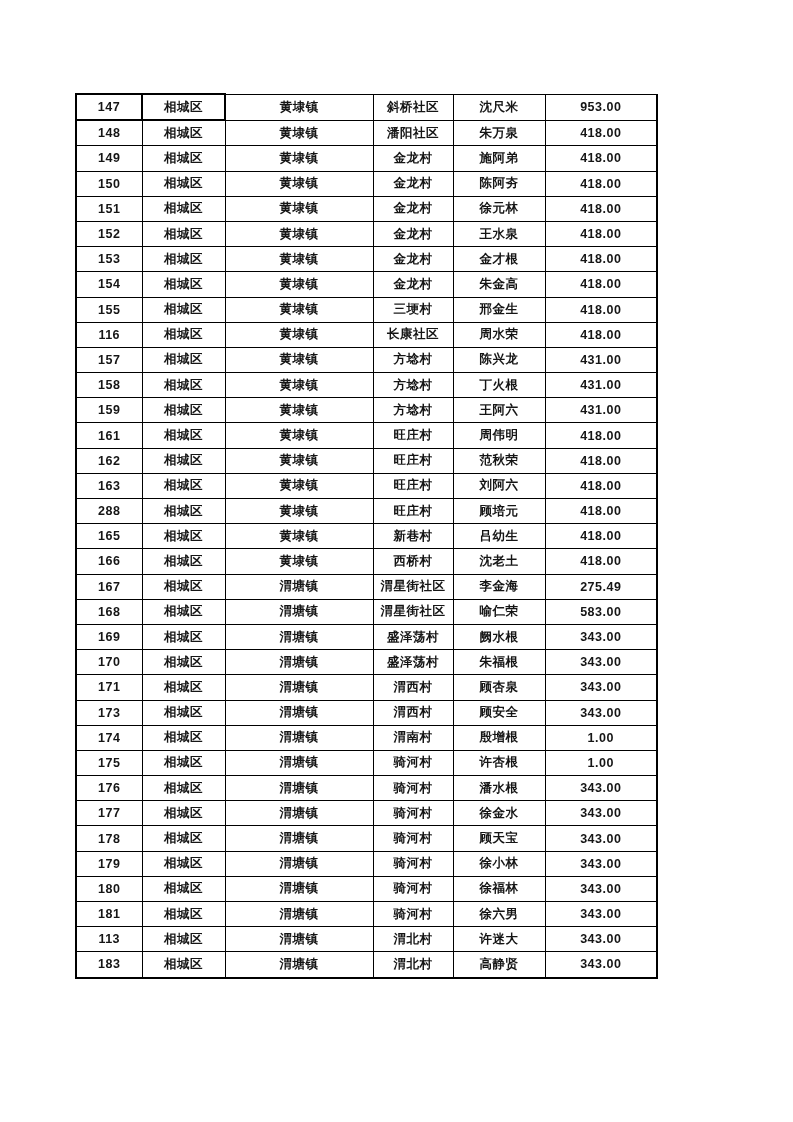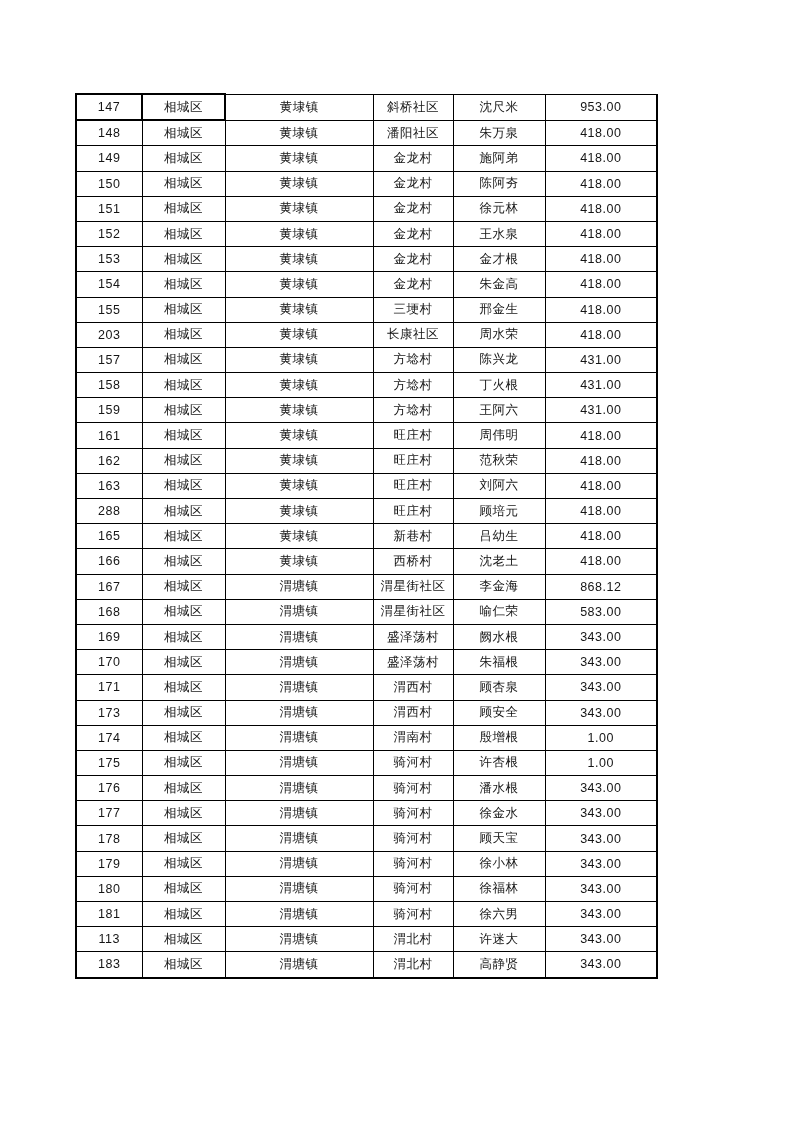--- a/index.html
+++ b/index.html
@@ -11,20 +11,21 @@
     width: 793px;
     height: 1122px;
     font-family: "Liberation Sans", "DejaVu Sans", sans-serif;
   }
   .page {
     position: relative;
     width: 793px;
     height: 1122px;
     background: #ffffff;
     overflow: hidden;
+    font-weight: bold;
   }
   table.data-table {
     position: absolute;
     left: 75px;
     top: 93px;
     width: 581px;
     border-collapse: collapse;
     table-layout: fixed;
     
     border-left: 2px solid #000;
@@ -135,21 +136,21 @@
         </tr>
         <tr>
           <td>155</td>
           <td>相城区</td>
           <td>黄埭镇</td>
           <td>三埂村</td>
           <td>邢金生</td>
           <td>418.00</td>
         </tr>
         <tr>
-          <td>203</td>
+          <td>116</td>
           <td>相城区</td>
           <td>黄埭镇</td>
           <td>长康社区</td>
           <td>周水荣</td>
           <td>418.00</td>
         </tr>
         <tr>
           <td>157</td>
           <td>相城区</td>
           <td>黄埭镇</td>
@@ -220,21 +221,21 @@
           <td>西桥村</td>
           <td>沈老土</td>
           <td>418.00</td>
         </tr>
         <tr>
           <td>167</td>
           <td>相城区</td>
           <td>渭塘镇</td>
           <td>渭星街社区</td>
           <td>李金海</td>
-          <td>868.12</td>
+          <td>275.49</td>
         </tr>
         <tr>
           <td>168</td>
           <td>相城区</td>
           <td>渭塘镇</td>
           <td>渭星街社区</td>
           <td>喻仁荣</td>
           <td>583.00</td>
         </tr>
         <tr>

